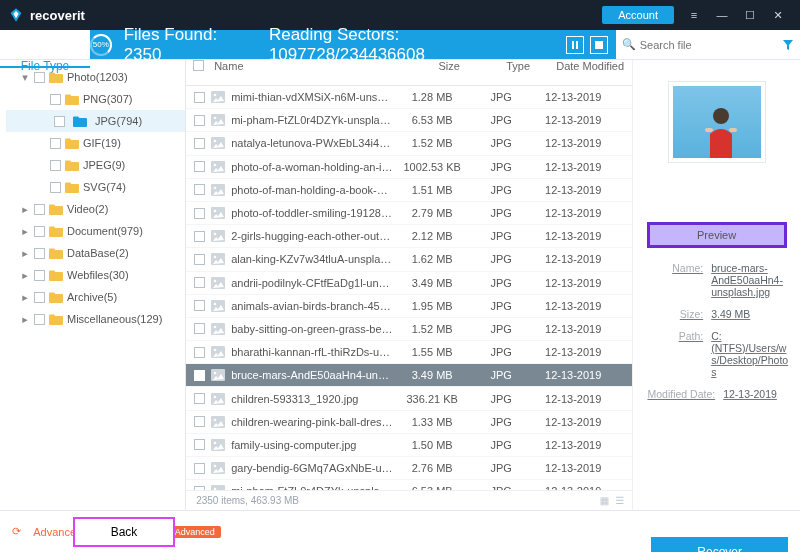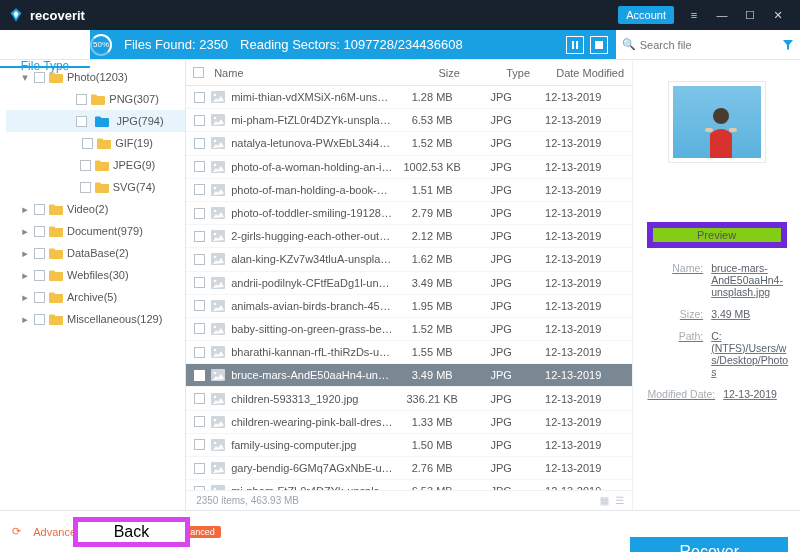--- a/index.html
+++ b/index.html
@@ -3,47 +3,47 @@
 <meta charset="utf-8">
 <style>
 * { margin: 0; padding: 0; box-sizing: border-box; font-family: -apple-system, "Segoe UI", Arial, sans-serif; }
 body { width: 800px; height: 552px; background: #fff; overflow: hidden; font-size: 11px; color: #555; }
 
 .titlebar { height: 30px; background: #18222e; display: flex; align-items: center; padding: 0 8px; }
 .logo { display: flex; align-items: center; gap: 6px; color: #fff; font-weight: 600; font-size: 13px; }
 .logo-mark { width: 16px; height: 16px; }
 .tb-spacer { flex: 1; }
 .tb-btn { color: #cfd8dc; width: 28px; height: 22px; display: flex; align-items: center; justify-content: center; cursor: pointer; }
-.acct { background: #18a0e2; color: #fff; padding: 3px 8px; font-size: 11px; border-radius: 2px; margin-right: 6px; cursor: pointer; }
+.acct { background: #18a0e2; color: #fff; padding: 3px 16px; font-size: 11px; border-radius: 2px; margin-right: 6px; cursor: pointer; }
 
 .tabs-row { height: 30px; display: flex; align-items: stretch; border-bottom: 1px solid #e4e8ec; }
 .tab { width: 90px; display: flex; align-items: center; justify-content: center; font-size: 12px; color: #666; cursor: pointer; }
 .tab.active { color: #18a0e2; border-bottom: 2px solid #18a0e2; margin-top: 36px; }
 .scan-strip { flex: 1; background: #18a0e2; color: #fff; display: flex; align-items: center; gap: 12px; padding-left: 0; }
 .pct-ring { width: 22px; height: 22px; border: 2px solid rgba(255,255,255,.4); border-top-color:#fff; border-right-color:#fff; border-radius: 50%; display:flex; align-items:center; justify-content:center; font-size:8px; }
-.scan-meta { font-size: 13px; }
+.scan-meta { font-size: 17px; }
 .scan-ctrls { margin-left: auto; display:flex; gap:6px; padding-right:8px; }
 .scan-ctrl { width:18px; height:18px; border:1px solid #fff; display:flex; align-items:center; justify-content:center; cursor:pointer; }
 .search-wrap { width: 160px; display:flex; align-items:center; padding:0 6px; gap:4px; }
 .search-wrap input { border:none; outline:none; font-size:11px; flex:1; color:#666; }
 .filter-btn { width: 24px; display:flex; align-items:center; justify-content:center; color:#18a0e2; cursor:pointer; }
 
 .main { display:flex; height: 450px; }
 
 .sidebar { width: 190px; border-right:1px solid #e4e8ec; padding: 6px 0 0 6px; overflow:hidden; position:relative; }
 .tree-row { display:flex; align-items:center; height:22px; gap:4px; font-size:11px; color:#555; cursor:pointer; }
 .tree-row.sel { background:#e7f4fc;gap:8px; }
 .tw { width:10px; text-align:center; color:#888; }
 .cb { width:11px; height:11px; border:1px solid #b8c0c8; background:#fff; flex:none; }
 .folder-ic { width:14px; height:11px; flex:none; }
 .ind1 { padding-left: 14px; }
-.ind2 { padding-left: 30px; justify-content: center; }
+.ind2 { padding-left: 30px; }
 
 .center { flex:1; display:flex; flex-direction:column; border-right:1px solid #eef1f4; }
-.cols { display:flex; align-items:center; height:26px; border-bottom:1px solid #e4e8ec; color:#666; font-size:11px; }
+.cols { display:flex; height:26px; border-bottom:1px solid #e4e8ec; color:#666; font-size:11px; }
 .c-name { width: 200px; padding-left: 28px; }
 .c-size { width: 78px; text-align:center; }
 .c-type { width: 60px; text-align:center; }
 .c-date { width: 84px; text-align:center; }
 .filelist { flex:1; overflow-y:auto; position:relative; }
 .filelist::-webkit-scrollbar{width:10px}.filelist::-webkit-scrollbar-thumb{background:#cfd6dc;border-radius:4px}
 .frow { display:flex; align-items:center; height:23.2px; font-size:11px; color:#555; border-bottom:1px solid #f3f5f7; }
 .frow .cb { margin: 0 6px 0 8px; }
 .f-ic { width:14px; height:12px; margin-right:6px; flex:none; }
 .f-name { width: 162px; overflow:hidden; text-overflow:ellipsis; white-space:nowrap; }
@@ -51,31 +51,31 @@
 .f-type { width: 60px; text-align:center; }
 .f-date { width: 84px; text-align:center; }
 .frow.sel { background:#7a8894; color:#fff; }
 .frow.sel .cb { border-color:#fff; }
 .center-foot { height:20px; font-size:10px; color:#9aa4ae; padding-left:10px; display:flex; align-items:center; border-top:1px solid #eef1f4; }
 .view-icons { margin-left:auto; padding-right:8px; display:flex; gap:6px; color:#bfc8d0;}
 
 .preview { width: 170px; padding: 10px; display:flex; flex-direction:column; align-items:center; font-size:10.5px; color:#777; }
 .thumb { width:96px; height:80px; margin-top:12px; margin-bottom:60px; background:linear-gradient(#7ec4e8,#59b2de); position:relative; overflow:hidden; border:4px solid #fff; box-shadow:0 0 0 1px #e3e9ef; }
 .person { position:absolute; left:28px; top:18px; width:40px; height:58px; }
-.pv-btn { width:140px; height:26px; border:6px solid #6d28d9; background:#84cc16; cursor:pointer; font-size:11px; color:#555; margin-bottom:14px; }
+.pv-btn { width:140px; height:26px; border:3px solid #6d28d9; background:#c4b5fd; cursor:pointer; font-size:11px; color:#555; margin-bottom:14px; }
 .meta { width:100%;text-decoration:underline; }
 .meta-row { display:flex; margin-bottom:10px; }
 .meta-k { width:60px; text-align:right; color:#a6adb5; margin-right:8px; }
 .meta-v { flex:1; color:#5a626b; word-break:break-word; }
 
 .footer { height:42px; border-top:1px solid #e4e8ec; display:flex; align-items:center; padding:0 12px; gap:12px; }
 .adv { color:#f26a3b; font-size:11px; display:flex; align-items:center; gap:6px; }
 .adv-badge { background:#f26a3b; color:#fff; font-size:9px; padding:1px 6px; border-radius:2px; }
 .footer-spacer { flex:1; }
-.btn { height:30px; padding:0 36px; font-size:16px; border:5px solid #d946ef; background:#fff; cursor:pointer; }
+.btn { height:30px; padding:0 36px; font-size:12px; border:2px solid #d946ef; background:#fff; cursor:pointer; }
 .btn.primary { background:#18a0e2; border-color:#18a0e2; color:#fff; padding:0 44px;margin-top:40px; }
 .ref-ic { color:#f26a3b; }
 </style>
 </head>
 <body>
 
 <div class="titlebar">
   <div class="logo">
     <svg class="logo-mark" viewBox="0 0 24 24">
         <path fill="#18a0e2" d="M12 2L4 9l8 13 8-13z"></path>

